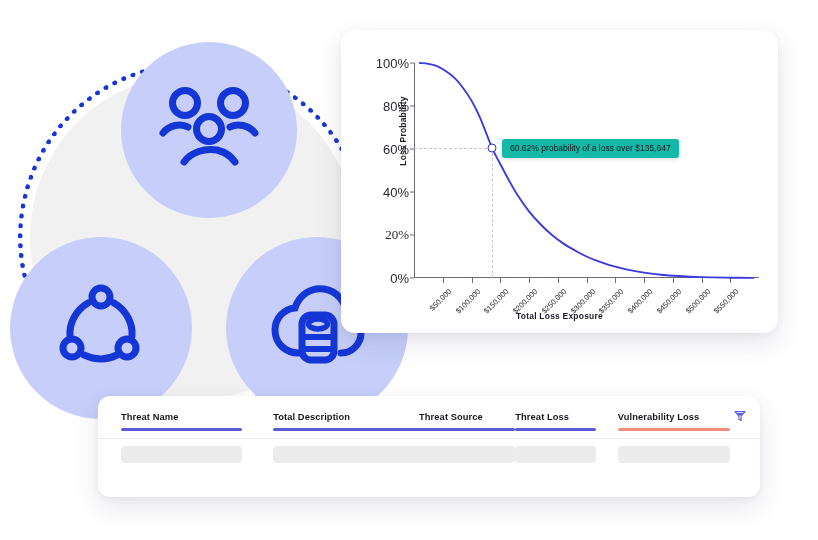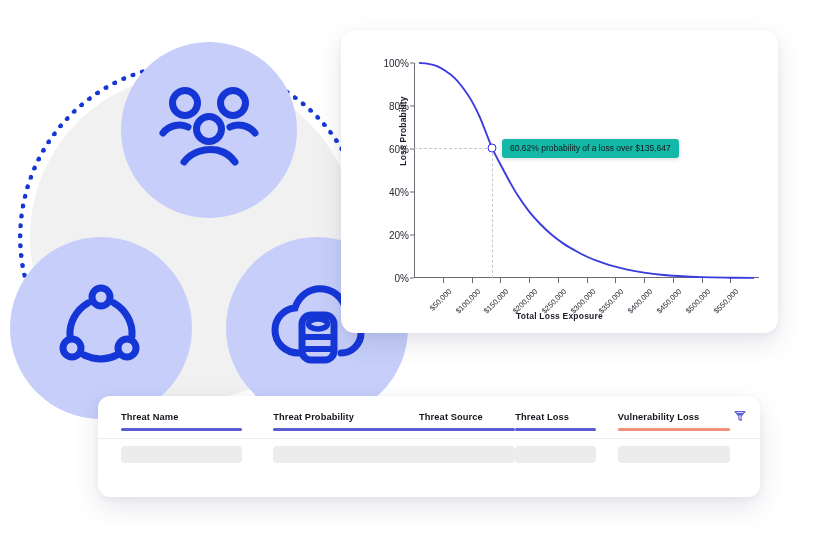--- a/index.html
+++ b/index.html
@@ -56,21 +56,21 @@
     letter-spacing: .2px;
   }
   .axis-title-x {
     position: absolute; left: 0; right: 0; bottom: 12px;
     text-align: center;
     font-size: 8.5px; font-weight: bold; color: #1c1c2b;
     letter-spacing: .2px;
   }
   .ytick {
     position: absolute; right: calc(100% + 5px);
-    font-size: 10px; color: #2a2a35; white-space: nowrap;
+    font-size: 13px; color: #2a2a35; white-space: nowrap;
     transform: translateY(-50%);
   }
   #plot {
     position: absolute; left: 73px; top: 33px;
     width: 345px; height: 215px;
   }
   .axis-line-y { position: absolute; left: 0; top: 0; width: 1.2px; height: 100%; background: #6b6b75; }
   .axis-line-x { position: absolute; left: 0; bottom: 0; width: 100%; height: 1.2px; background: #6b6b75; }
   .ytick-mark { position: absolute; left: -4px; width: 4px; height: 1px; background: #6b6b75; transform: translateY(-50%); }
   .xtick-mark { position: absolute; bottom: -5px; width: 1px; height: 5px; background: #6b6b75; }
@@ -184,21 +184,21 @@
       <div class="axis-title-x">Total Loss Exposure</div>
 
       <div id="plot">
         <div class="axis-line-y"></div>
         <div class="axis-line-x"></div>
 
         <div id="y-ticks">
             <div class="ytick-mark" style="top: 215px;"></div>
             <div class="ytick" style="top: 215px;">0%</div>
             <div class="ytick-mark" style="top: 172px;"></div>
-            <div class="ytick" style="top: 172px;">20%</div>
+            <div class="ytick" style="top: 172px; font-family: Liberation Serif, serif;">20%</div>
             <div class="ytick-mark" style="top: 129px;"></div>
             <div class="ytick" style="top: 129px;">40%</div>
             <div class="ytick-mark" style="top: 86px;"></div>
             <div class="ytick" style="top: 86px;">60%</div>
             <div class="ytick-mark" style="top: 43px;"></div>
             <div class="ytick" style="top: 43px;">80%</div>
             <div class="ytick-mark" style="top: 0px;"></div>
             <div class="ytick" style="top: 0px;">100%</div>
           </div>
         <div id="x-ticks">
@@ -239,21 +239,21 @@
     </div>
   </div>
 
   <div id="table-card">
     <div id="table-head">
         <div class="col" style="width: 24.5%;">
           <div class="col-label">Threat Name</div>
           <div class="col-underline" style="background: rgb(91, 91, 214); width: 79.5918%;"></div>
         </div>
         <div class="col" style="width: 23.5%;">
-          <div class="col-label">Threat Probability</div>
+          <div class="col-label">Total Description</div>
           <div class="col-underline" style="background: rgb(91, 91, 214); width: 129.787%;"></div>
         </div>
         <div class="col" style="width: 15.5%;">
           <div class="col-label">Threat Source</div>
           <div class="col-underline" style="background: rgb(91, 91, 214); width: 100%;"></div>
         </div>
         <div class="col" style="width: 16.5%;">
           <div class="col-label">Threat Loss</div>
           <div class="col-underline" style="background: rgb(91, 91, 214); width: 78.7879%;"></div>
         </div>

